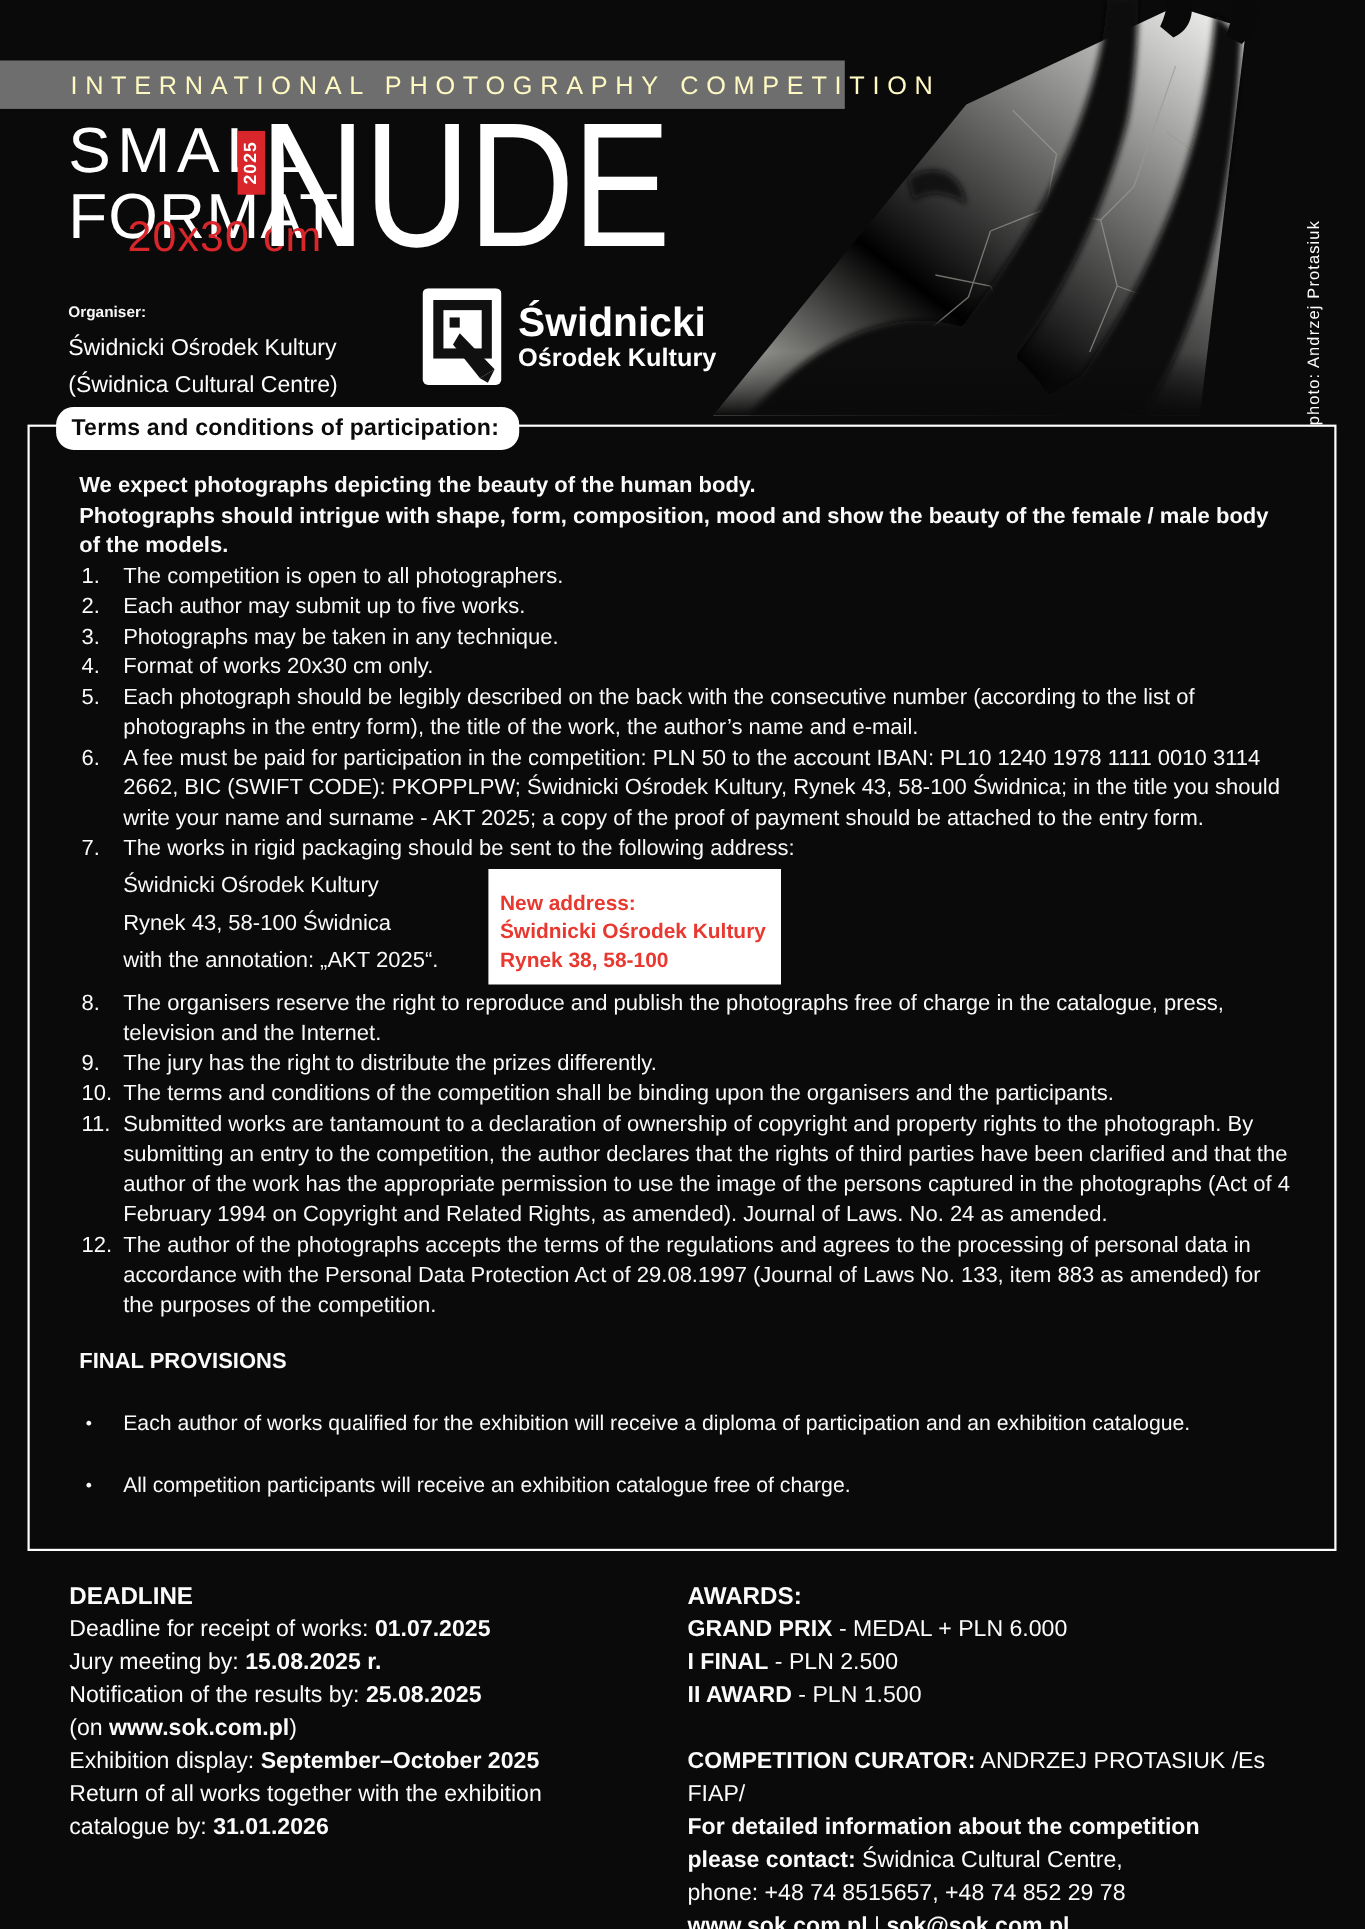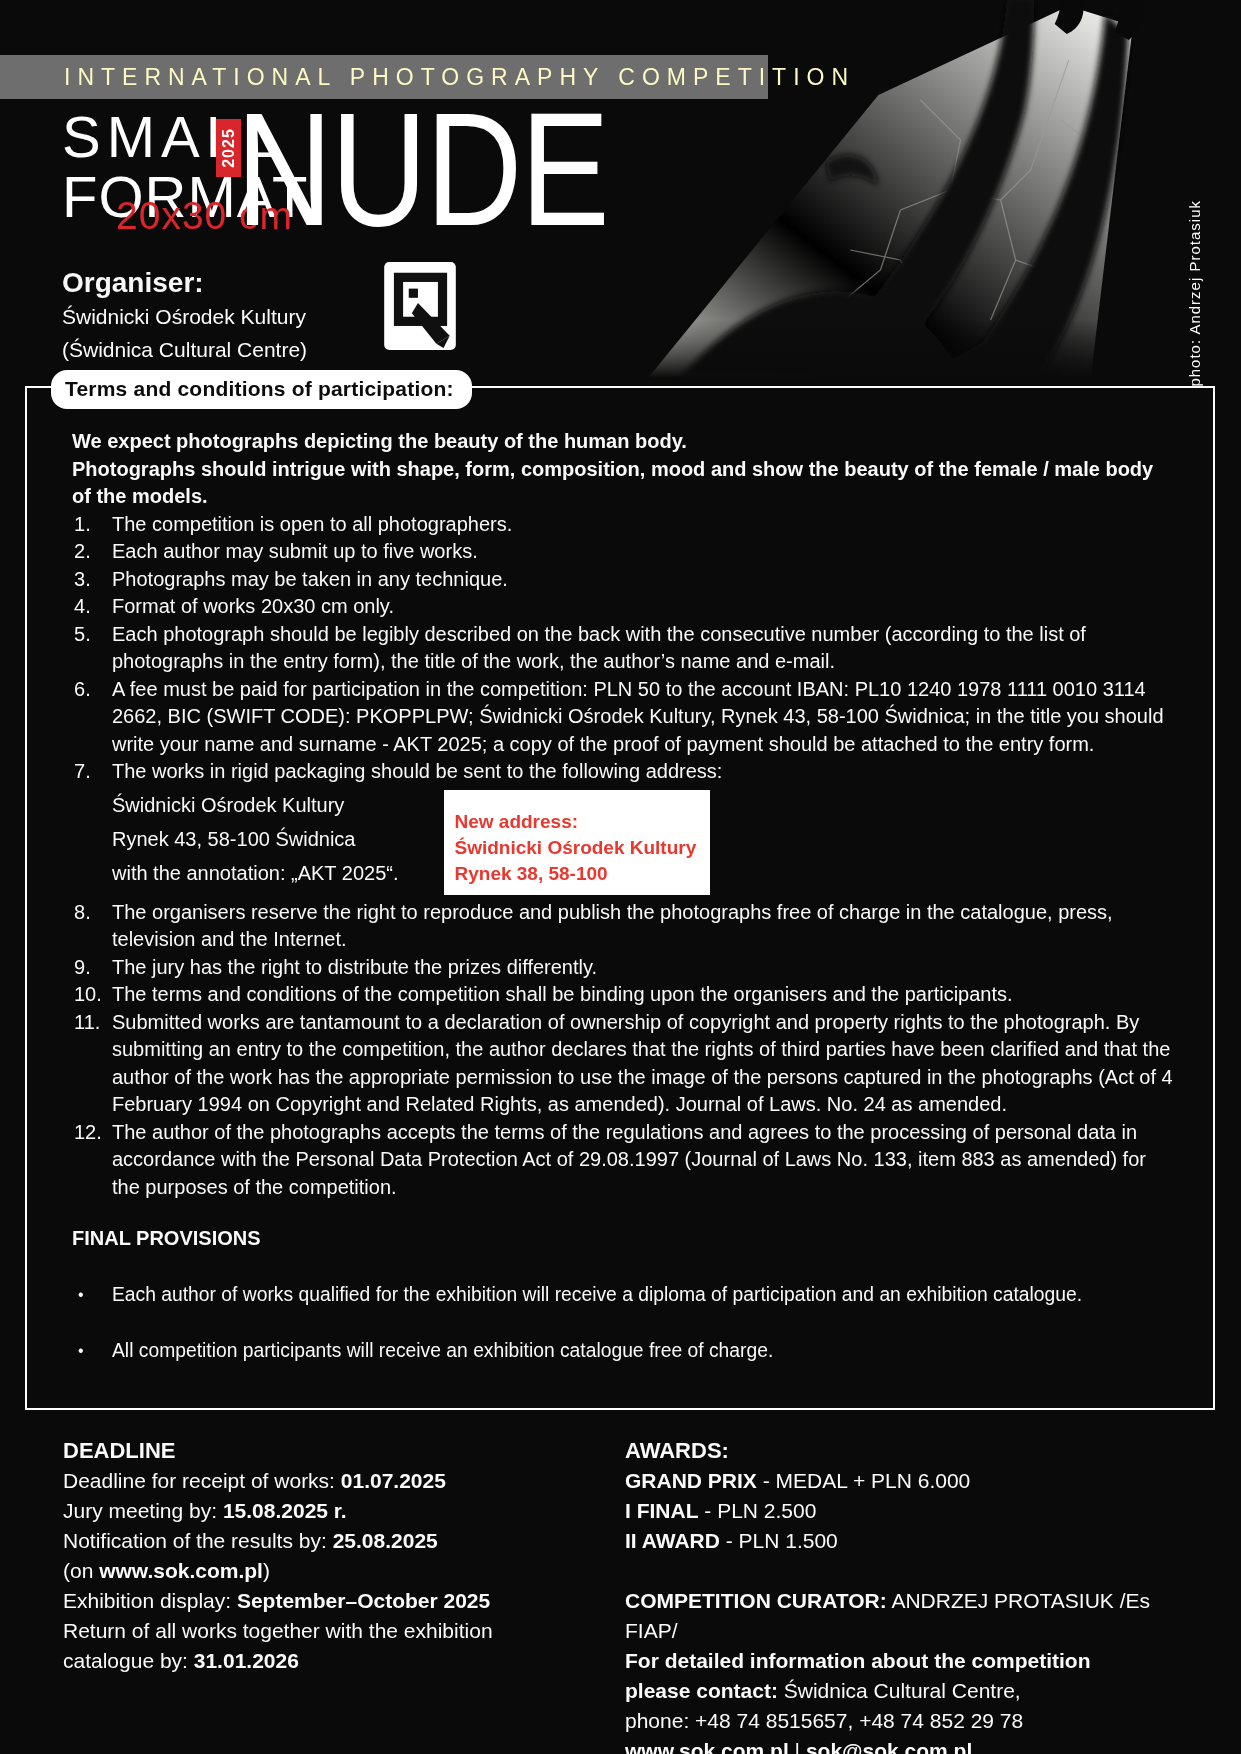--- a/index.html
+++ b/index.html
@@ -26,21 +26,21 @@
   .year-box span {
     display:block; transform:rotate(-90deg); color:#fff; font-size:16px; font-weight:600; letter-spacing:1px;
   }
   .t-size { position:absolute; left:116px; top:194px; font-size:39px; font-weight:500; color:#d8262b; letter-spacing:1px; z-index:4; }
   .t-nude {
     position:absolute; left:236px; top:88px; font-size:152px; font-weight:200; line-height:152px;
     color:#fff; letter-spacing:-2px; transform:scale(.88,1.06); transform-origin:left top; z-index:4;
     white-space:nowrap;
   }
   .organiser { position:absolute; left:62px; top:266px; z-index:4; }
-  .organiser .org-label { font-size:28px; font-weight:700; line-height:34px; }
+  .organiser .org-label { font-size:14px; font-weight:700; line-height:34px; }
   .organiser .org-line  { font-size:21px; font-weight:400; line-height:33px; color:#fdfdfd; }
 
   .logo { position:absolute; left:384px; top:262px; display:flex; align-items:center; gap:15px; z-index:4; }
   .logo-text .logo-top    { font-size:37px; font-weight:700; line-height:38px; color:#fff; }
   .logo-text .logo-bottom { font-size:23px; font-weight:700; line-height:26px; color:#fff; }
 
   .photo { position:absolute; left:620px; top:0; width:621px; height:378px; z-index:1; }
   .credit {
     position:absolute; right:38px; top:200px; z-index:6;
     writing-mode:vertical-rl; transform:rotate(180deg);
@@ -153,20 +153,24 @@
   </div>
 
   <div class="logo">
     <svg width="72" height="88" viewBox="0 0 70 86">
       <rect x="0" y="0" width="70" height="86" rx="5" fill="#ffffff"></rect>
       <rect x="14" y="15" width="43" height="43" fill="none" stroke="#101010" stroke-width="9"></rect>
       <rect x="24" y="26" width="9" height="9" fill="#101010"></rect>
       <path d="M33,40 L64,72 L51,80 L27,50 Z" fill="#101010"></path>
       <path d="M51,80 L64,72 L58,84 Z" fill="#101010"></path>
     </svg>
+    <div class="logo-text">
+      <div class="logo-top">Świdnicki</div>
+      <div class="logo-bottom">Ośrodek Kultury</div>
+    </div>
   </div>
 
   <div class="terms-box">
     <div class="terms-label">Terms and conditions of participation:</div>
     <div class="terms-content">
       <div class="intro">
         <p>We expect photographs depicting the beauty of the human body.</p>
         <p>Photographs should intrigue with shape, form, composition, mood and show the beauty of the female / male body of the models.</p>
       </div>
       <ol class="rules">

